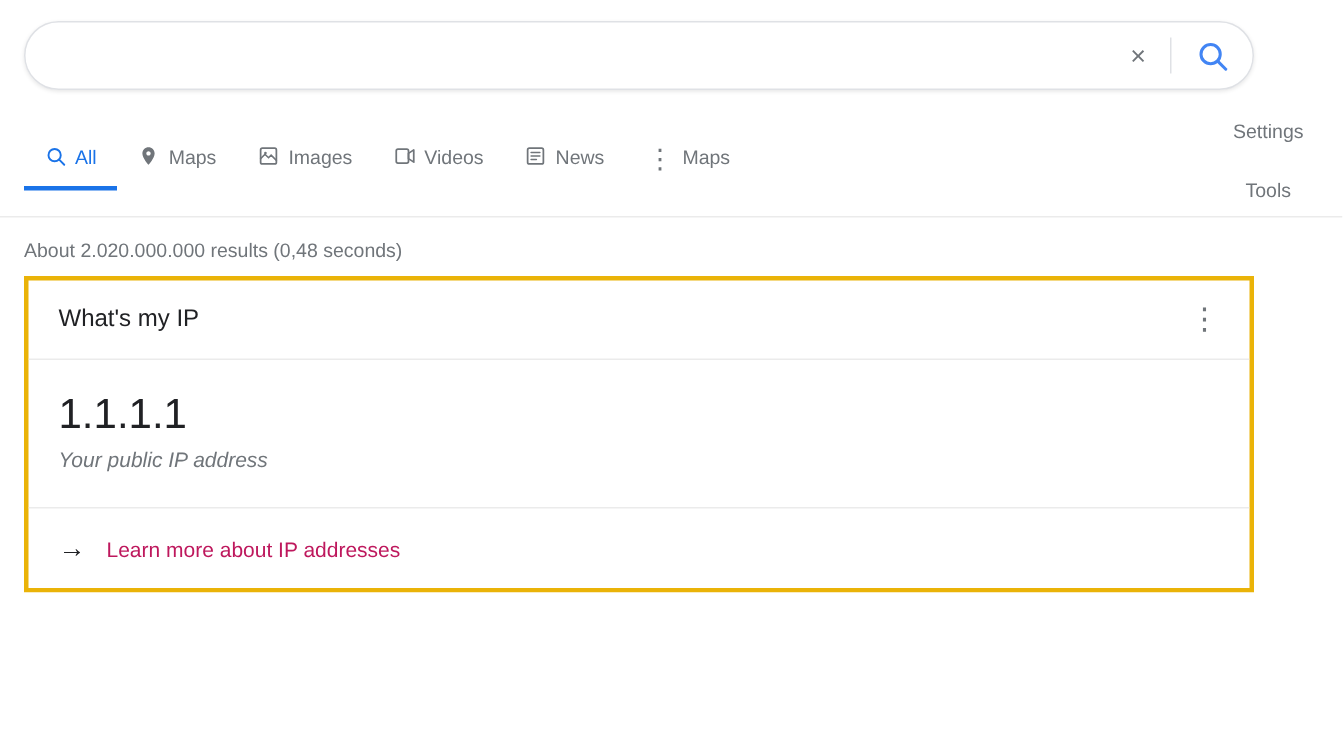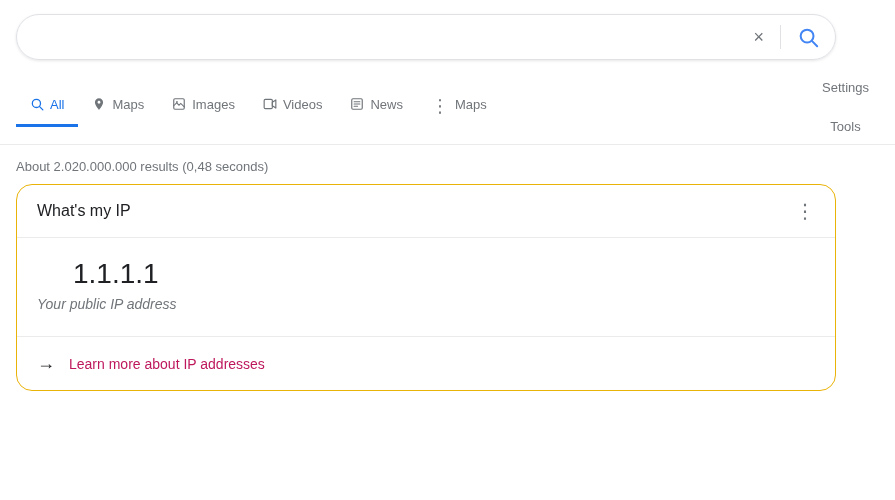--- a/index.html
+++ b/index.html
@@ -110,22 +110,22 @@
       padding: 14px 16px 10px 16px;
       font-size: 13px;
       color: #70757a;
     }
 
     
     .main-content {
       padding: 0 16px;
     }
     .result-card {
-      border: 1px solid #eab308;
-      border-radius: 16px;
+      border: 3px solid #eab308;
+      border-radius: 0;
       overflow: hidden;
       max-width: 820px;
     }
     .card-header {
       display: flex;
       align-items: center;
       justify-content: space-between;
       padding: 16px 20px;
       border-bottom: 1px solid #ebebeb;
     }
@@ -146,21 +146,20 @@
     }
     .card-body {
       padding: 20px 20px 24px 20px;
       border-bottom: 1px solid #ebebeb;
     }
     .ip-address {
       font-size: 28px;
       font-weight: 400;
       color: #202124;
       margin-bottom: 6px;
-      margin-left: 36px;
     }
     .ip-label {
       font-size: 14px;
       color: #70757a;
       font-style: italic;
     }
     .card-footer {
       display: flex;
       align-items: center;
       gap: 14px;

